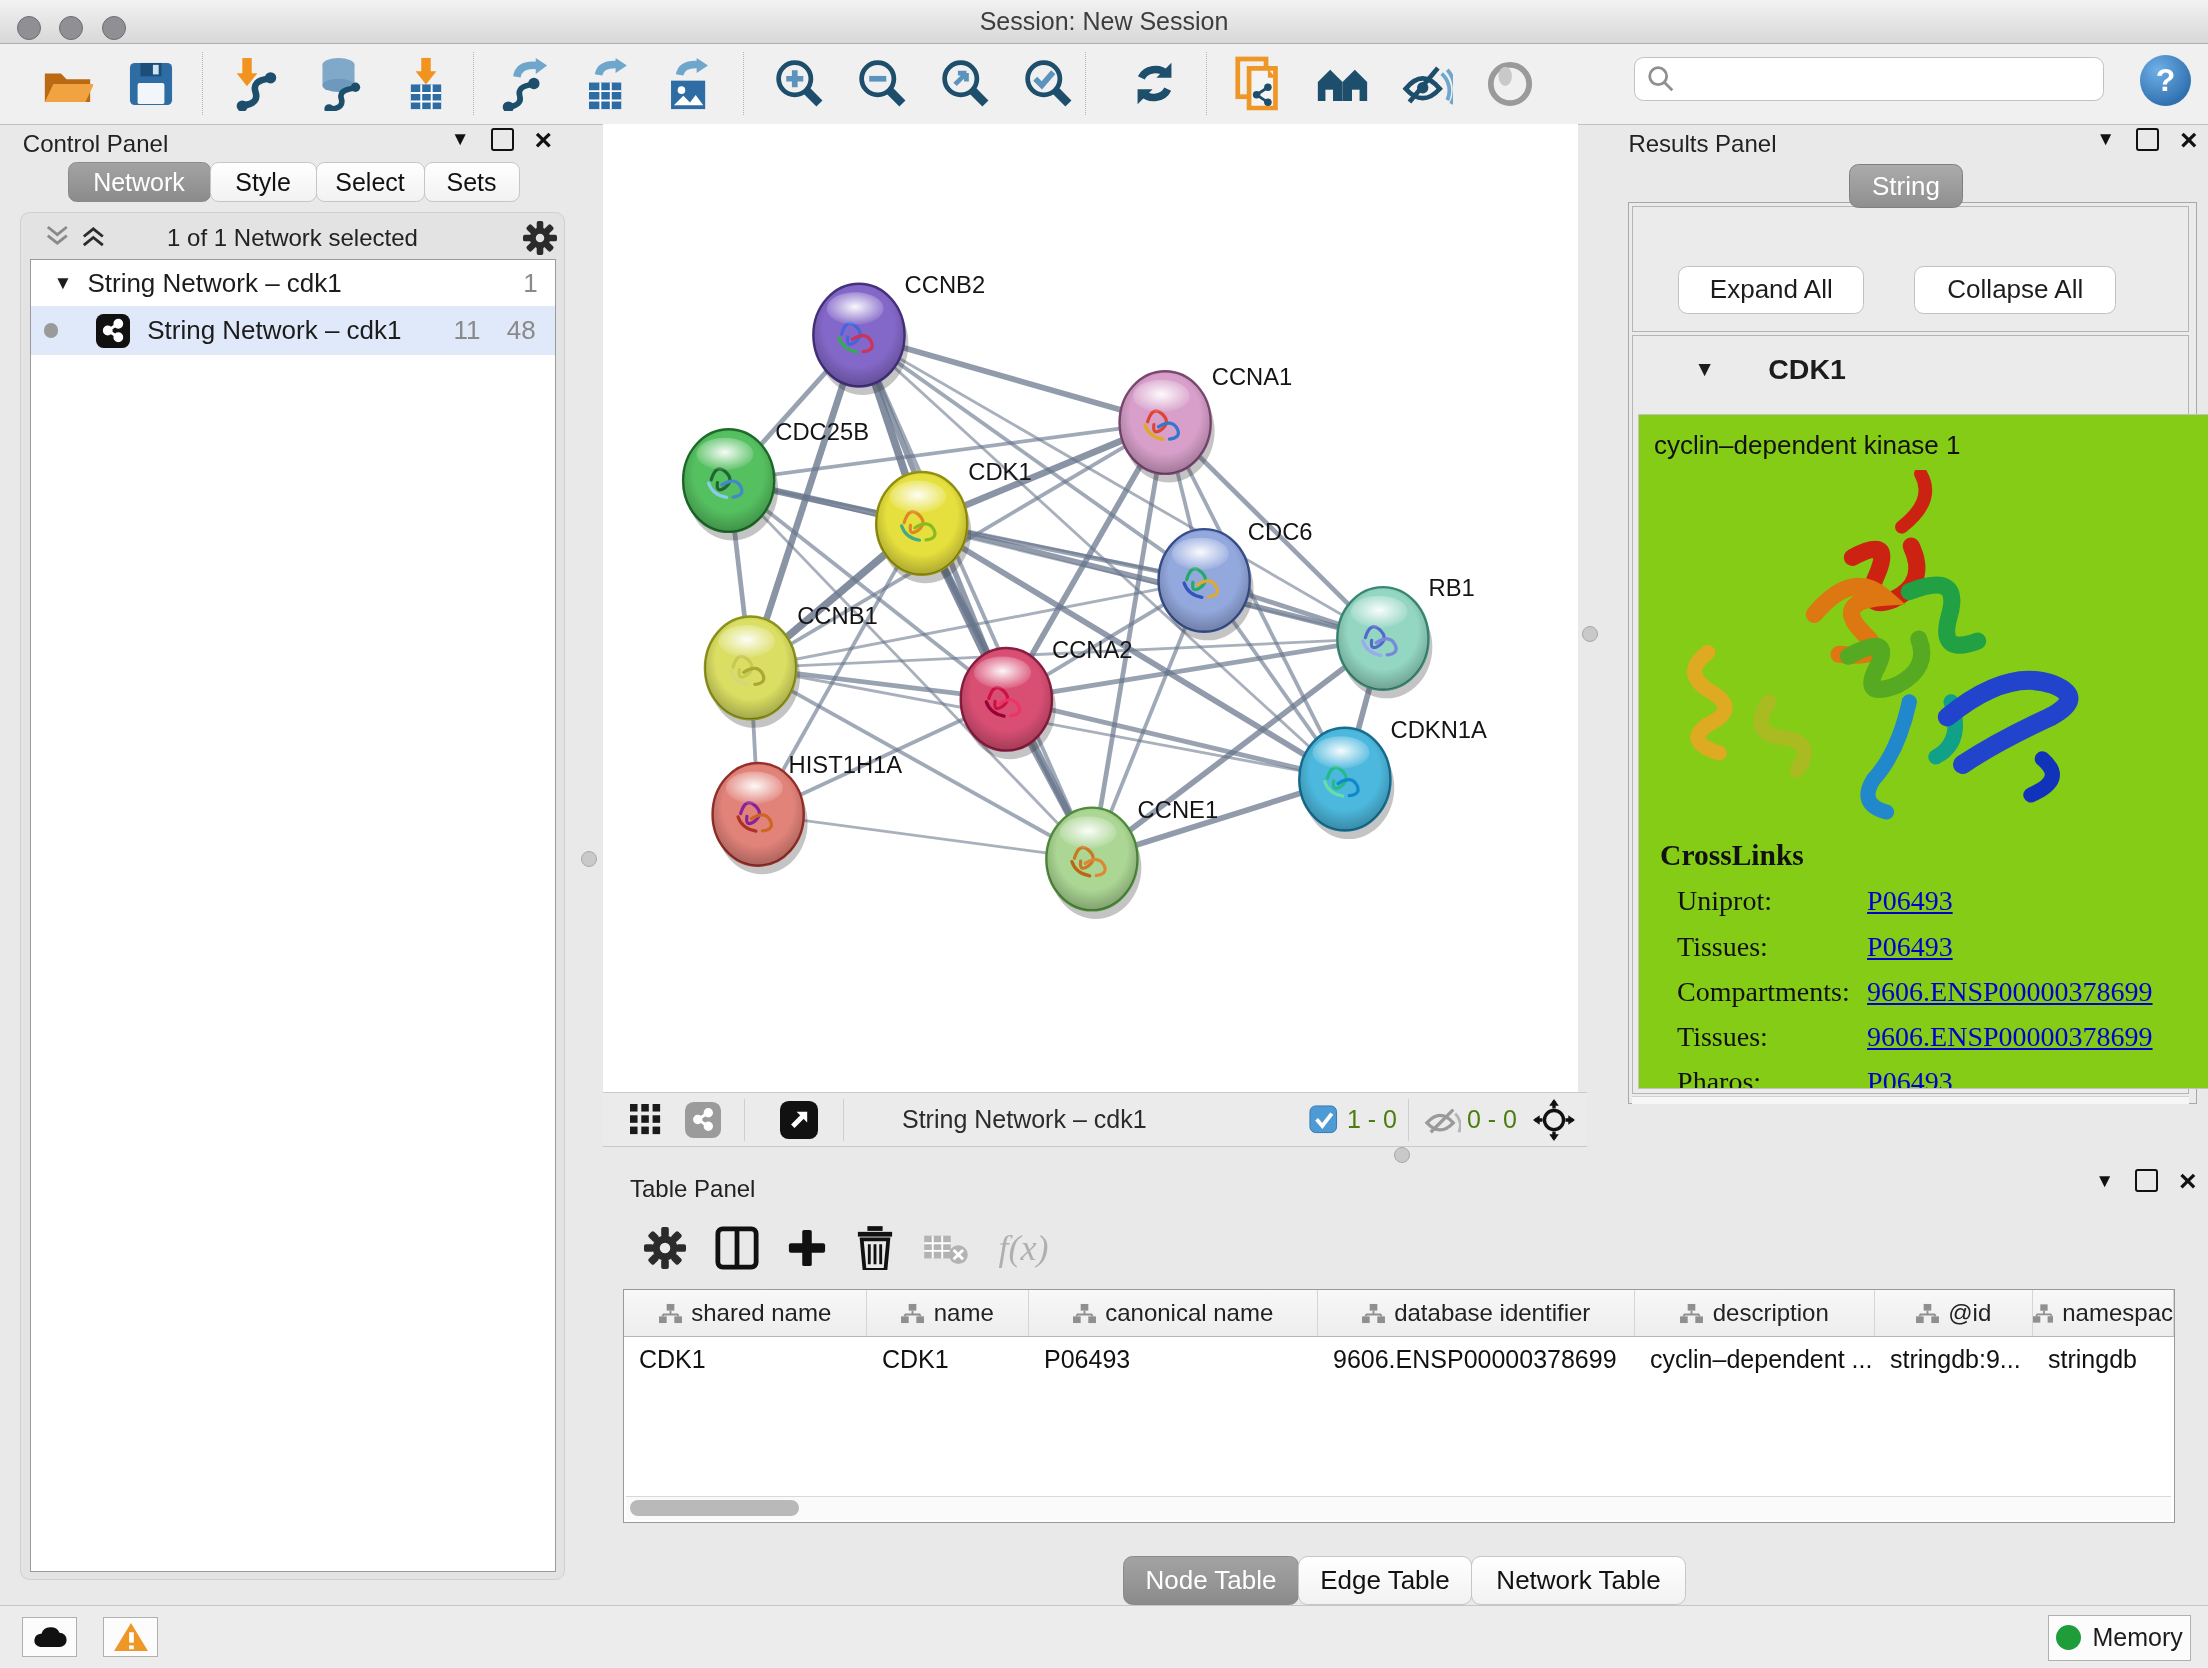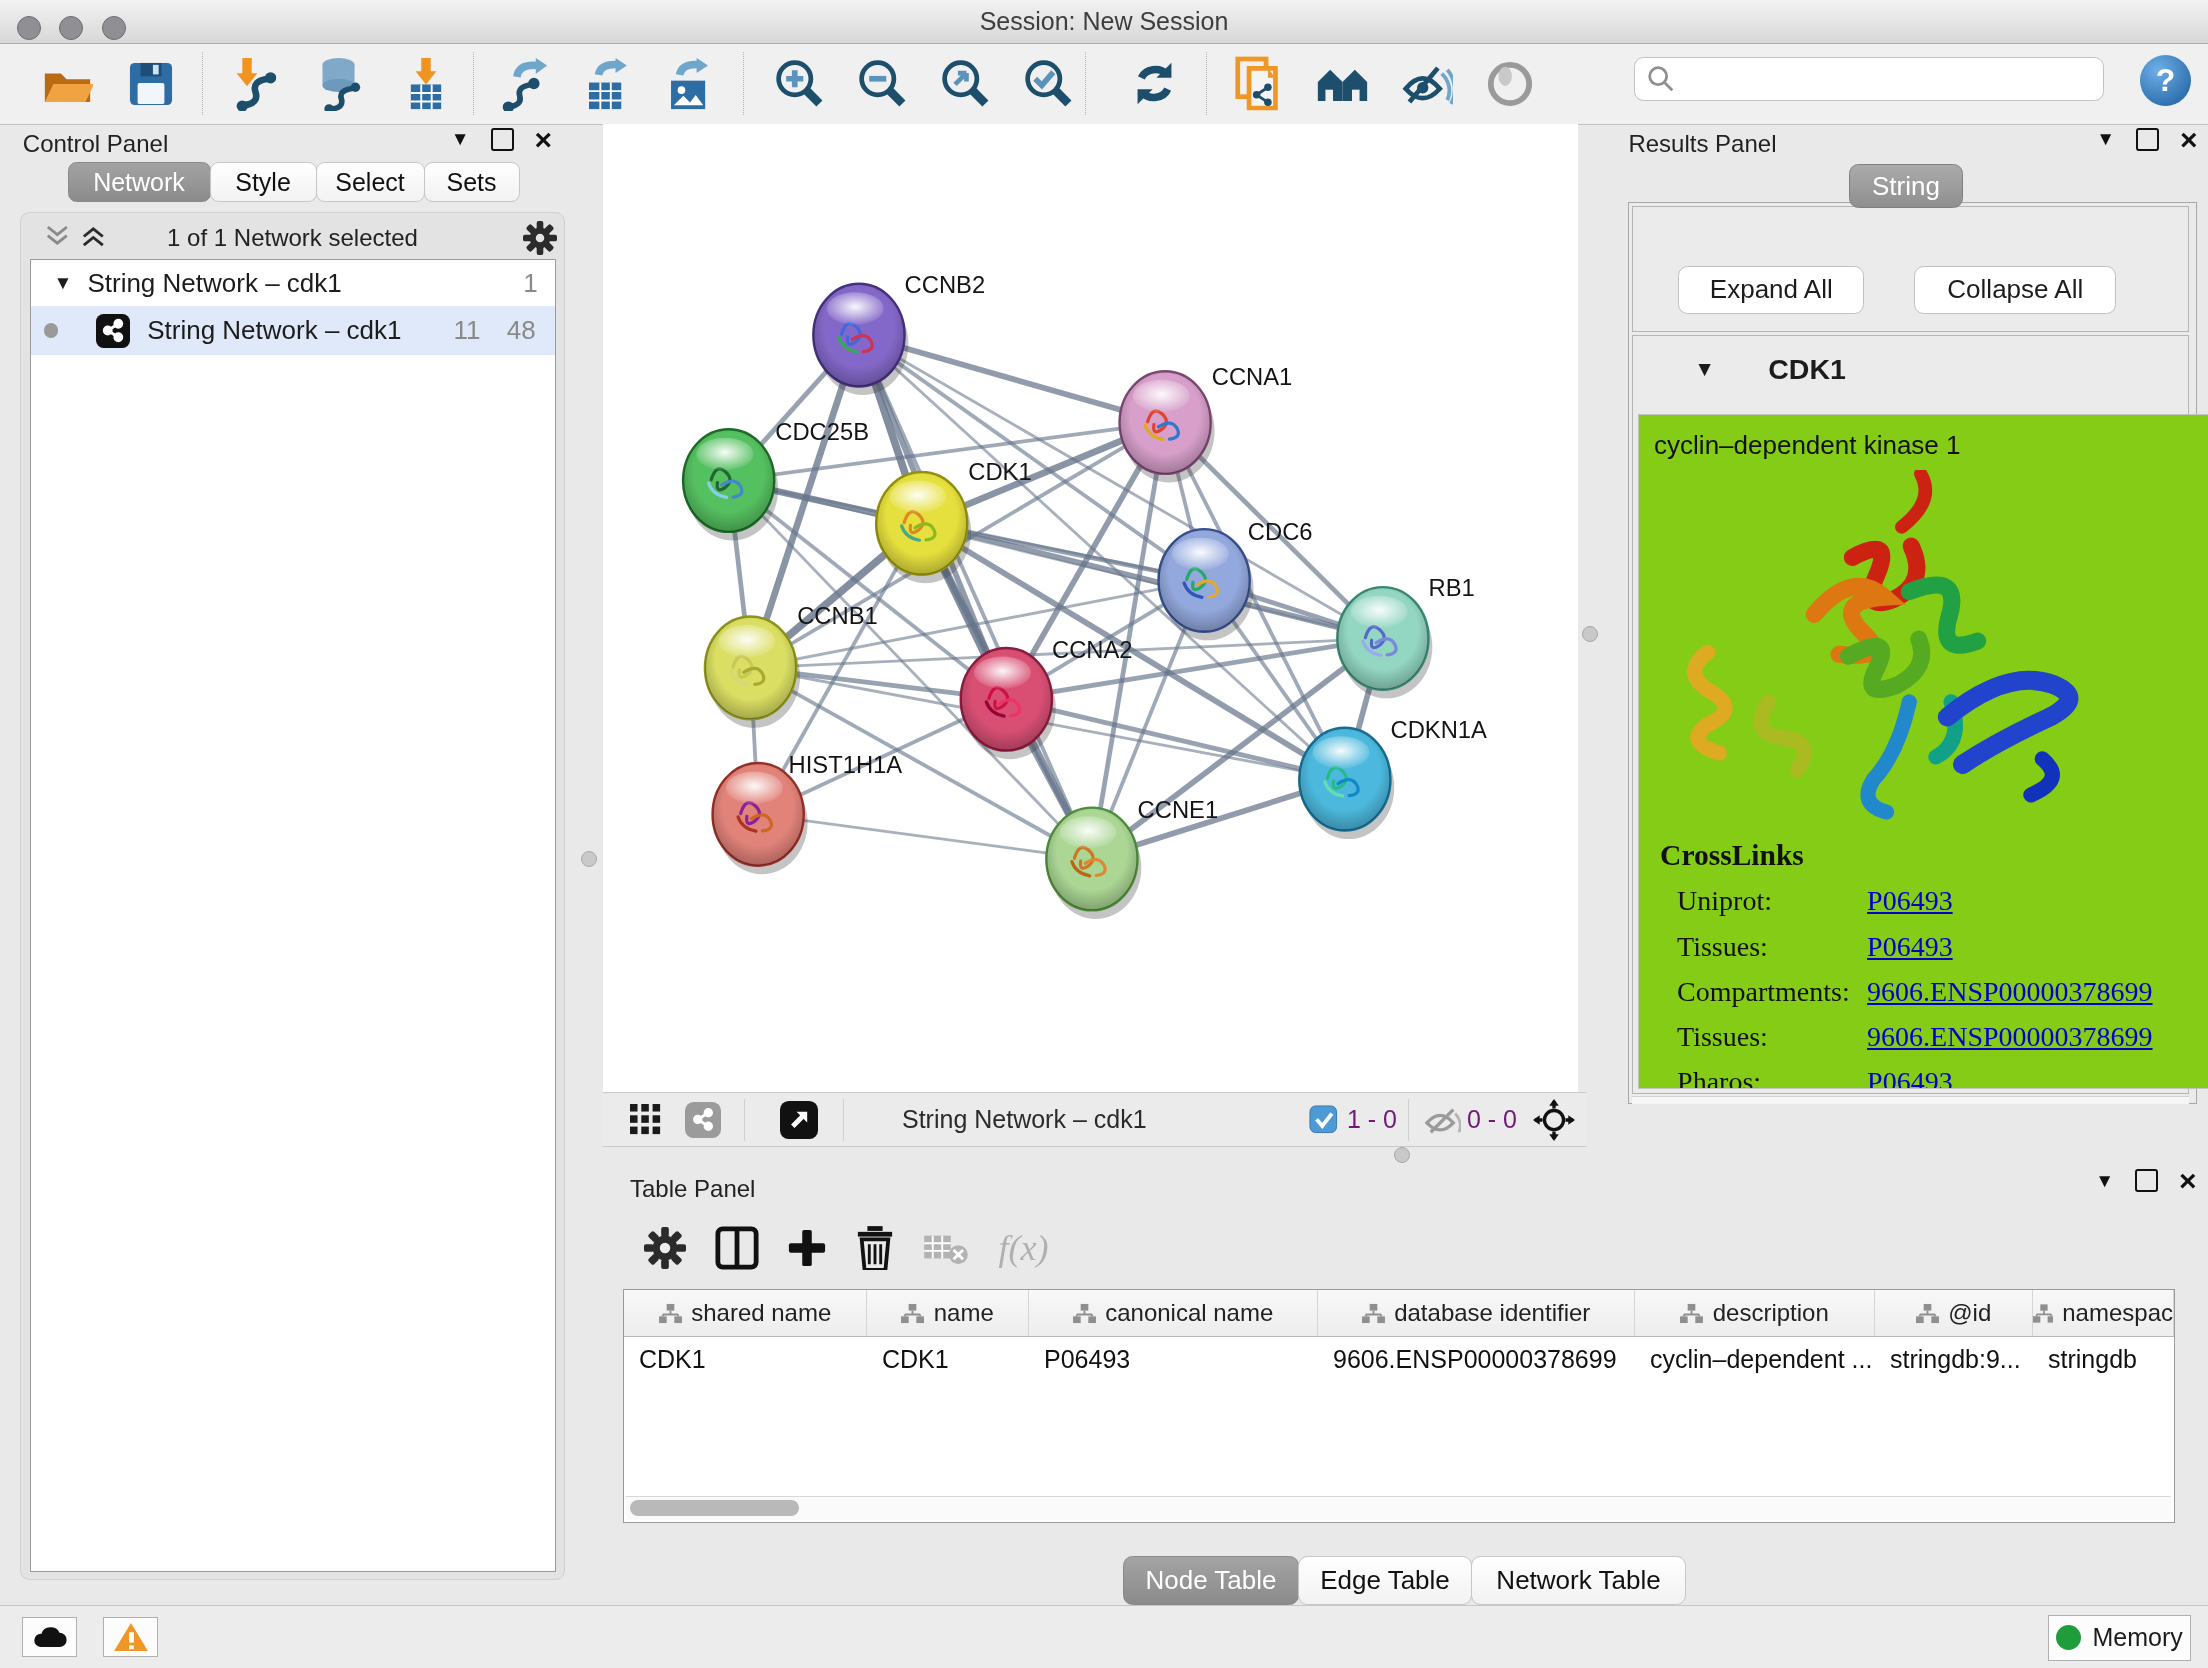--- a/index.html
+++ b/index.html
@@ -37,21 +37,21 @@
   #cp-tree{left:8.6px;top:46px;width:524px;height:1311px;background:#fff;border:1.9px solid #9a9a9a;}
   .trow{position:relative;width:100%;height:46px;display:flex;align-items:center;font-size:26px;}
   .trow .cnt{position:absolute;color:#8a8a8a;}
   #trow2{background:#dfe9fa;height:49px;}
   .sharebox{width:34px;height:34px;border-radius:7.6px;background:#111;display:flex;align-items:center;justify-content:center;}
   
   #netcanvas{left:603px;top:124px;width:975px;height:968px;background:#fff;}
   #net-statusbar{left:603px;top:1092px;width:984px;height:53px;background:#ebebeb;border-top:1px solid #c9c9c9;border-bottom:1px solid #c9c9c9;}
   .nsb-item{position:absolute;top:0;height:53px;display:flex;align-items:center;}
   .nsb-sep{position:absolute;top:5.7px;height:42px;border-left:1px solid #cfcfcf;}
-  .graytxt{color:#701a75;font-size:25px;}
+  .graytxt{color:#4d7c0f;font-size:25px;}
   .handle{width:14.3px;height:14.3px;border-radius:50%;background:#c9c9c9;border:1px solid #a8a8a8;}
   
   #results-panel{left:1617px;top:124px;width:592px;height:1012px;}
   #string-tab{left:232px;top:40px;width:112px;height:42px;background:linear-gradient(#ababab,#8f8f8f);
     border:1px solid #7f7f7f;border-radius:9.5px;color:#fff;font-size:26px;display:flex;align-items:center;justify-content:center;z-index:3;}
   #rp-outer{left:11.4px;top:78px;width:569px;height:902px;border:1.9px solid #a8a8a8;background:#ebebeb;box-sizing:border-box;}
   #rp-btnbox{left:2.9px;top:2.9px;width:557px;height:126px;border:1.9px solid #b5b5b5;box-sizing:border-box;}
   .rbtn{position:absolute;top:59px;height:48px;background:#fff;border:1.9px solid #c2c2c2;border-radius:9.5px;
     font-size:26px;display:flex;align-items:center;justify-content:center;box-sizing:border-box;}
   #cdk1-box{left:2.9px;top:132px;width:557px;height:759px;border:1.9px solid #b5b5b5;box-sizing:border-box;}

